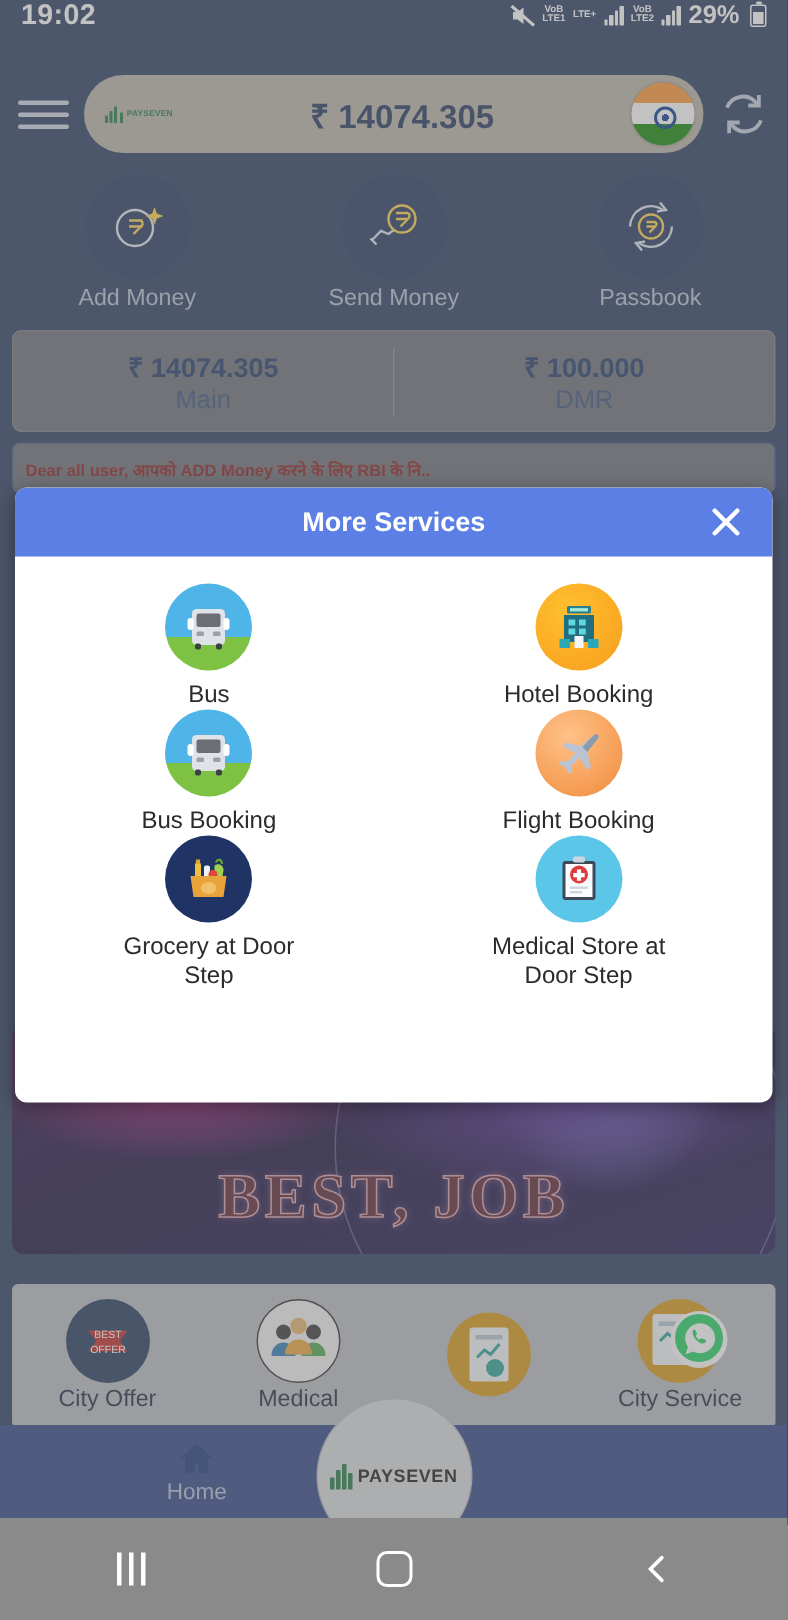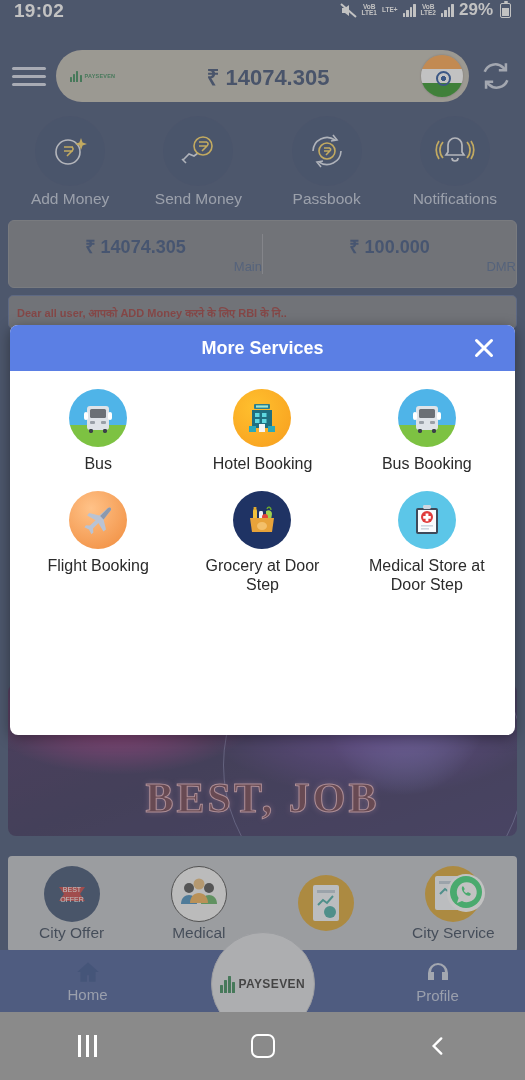--- a/index.html
+++ b/index.html
@@ -94,21 +94,21 @@
 
   
   .bal-cards {
     margin:4px 8px 0; height:68px; border-radius:6px;
     background:#6c6f78; border:1px solid #7b7e86;
     display:flex; align-items:center;
   }
   .bal-col { flex:1; text-align:center; }
   .bal-col:first-child { border-right:1px solid #8e9199; }
   .bal-val { font-size:18px; font-weight:700; color:#1f3a6b; }
-  .bal-sub { font-size:13px; color:#39527f; margin-top:1px;text-align:right; }
+  .bal-sub { font-size:17px; color:#39527f; margin-top:1px; }
 
   
   .marquee {
     margin:7px 8px 0; height:34px; border-radius:5px;
     background:#6c6f78; border:1px solid #4a5e8c;
     display:flex; align-items:center; padding:0 8px;
     overflow:hidden; white-space:nowrap;
   }
   .marquee span { font-size:11px; font-weight:700; color:#8e2020; }
 
@@ -179,21 +179,21 @@
   .modal-head {
     height:46px; background:#5b7fe4; display:flex; align-items:center;
     justify-content:center; position:relative; flex:0 0 auto;
   }
   .modal-title { font-size:18px; font-weight:700; color:#fff; }
   .modal-close {
     position:absolute; right:16px; top:50%; transform:translateY(-50%);
     width:30px; height:30px; cursor:pointer;
   }
   .modal-body { flex:1; padding:18px 6px 0; }
-  .svc-grid { display:grid; grid-template-columns:repeat(3,1fr); row-gap:18px; }
+  .svc-grid { display:grid; grid-template-columns:repeat(2,1fr); }
   .svc { display:flex; flex-direction:column; align-items:center; gap:7px; cursor:pointer; }
   .svc-icon {
     width:58px; height:58px; border-radius:50%;
     display:flex; align-items:center; justify-content:center; overflow:hidden; position:relative;
   }
   .svc-label {
     font-size:16px; color:#2b2b2b; text-align:center;
     line-height:19px; max-width:140px; font-weight:400;
   }
 
@@ -302,31 +302,20 @@
         <svg width="44" height="44" viewBox="0 0 44 44" fill="none" stroke="#dde3f0" stroke-width="1.6">
           <path d="M8 22a14 14 0 0122-11"></path>
             <path d="M36 22a14 14 0 01-22 11"></path>
           <path d="M28 6l4 5-6 1M16 38l-4-5 6-1"></path>
           <circle cx="22" cy="22" r="8" stroke="#ffd34d"></circle>
           <path d="M19 19h6M19 22h6M24 19c1.6 0 2.4 1.6.8 3l-3.8 4" stroke="#ffd34d"></path>
         </svg>
       </div>
       <div class="qa-label">Passbook</div>
     </div>
-    <div class="qa">
-      <div class="qa-circle">
-        <svg width="44" height="44" viewBox="0 0 44 44" fill="none" stroke="#e6e9f2" stroke-width="1.7">
-          <path d="M22 9a7 7 0 017 7v7l2 3H13l2-3v-7a7 7 0 017-7z"></path>
-          <path d="M19 29a3 3 0 006 0"></path>
-          <path d="M10 13a12 12 0 000 16M6 12a16 16 0 000 18" stroke="#ffd34d"></path>
-          <path d="M34 13a12 12 0 010 16M38 12a16 16 0 010 18" stroke="#ffd34d"></path>
-        </svg>
-      </div>
-      <div class="qa-label">Notifications</div>
-    </div>
   </div>
 
   <div class="bal-cards">
     <div class="bal-col">
       <div class="bal-val">₹ 14074.305</div>
       <div class="bal-sub">Main</div>
     </div>
     <div class="bal-col">
       <div class="bal-val">₹ 100.000</div>
       <div class="bal-sub">DMR</div>
@@ -395,26 +384,20 @@
   </div>
 
   <div class="bottomnav">
     <div class="bn">
       <svg width="26" height="26" viewBox="0 0 24 24">
         <path d="M12 3L2 12h3v9h6v-6h2v6h6v-9h3z" fill="#1d3a7a"></path>
       </svg>
       <div class="bn-label">Home</div>
     </div>
     <div class="bn"></div>
-    <div class="bn">
-      <svg width="28" height="28" viewBox="0 0 28 28">
-        <path d="M4 22v-7a10 10 0 0120 0v7h-6v-8h3a7 7 0 00-14 0h3v8z" fill="#c6cede"></path>
-      </svg>
-      <div class="bn-label">Profile</div>
-    </div>
   </div>
 
   <div class="fab">
     <span class="brandbars">
         <i></i>
         <i></i>
         <i></i>
         <i></i>
       </span>
     <span class="fab-txt">PAYSEVEN</span>

